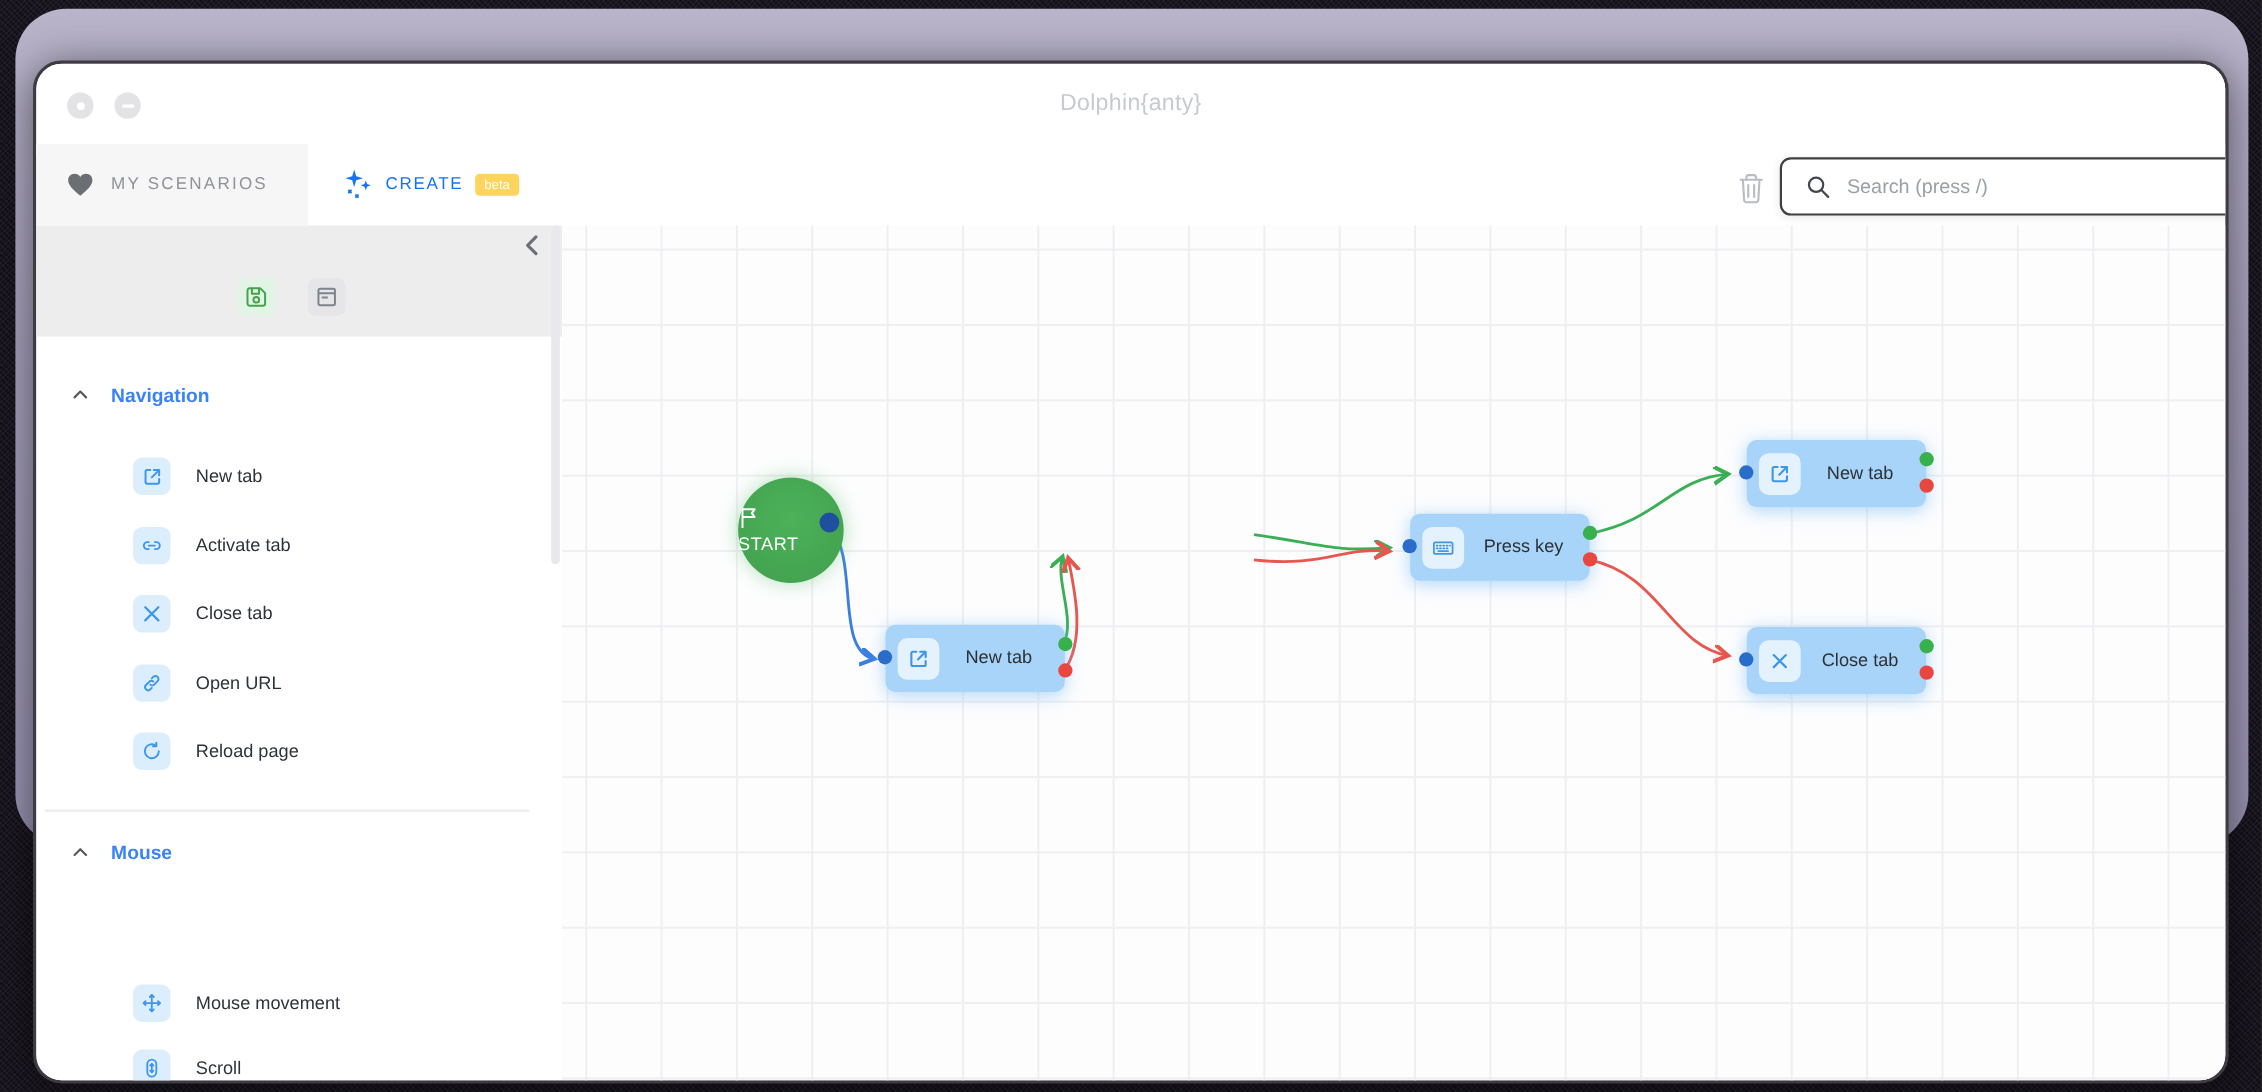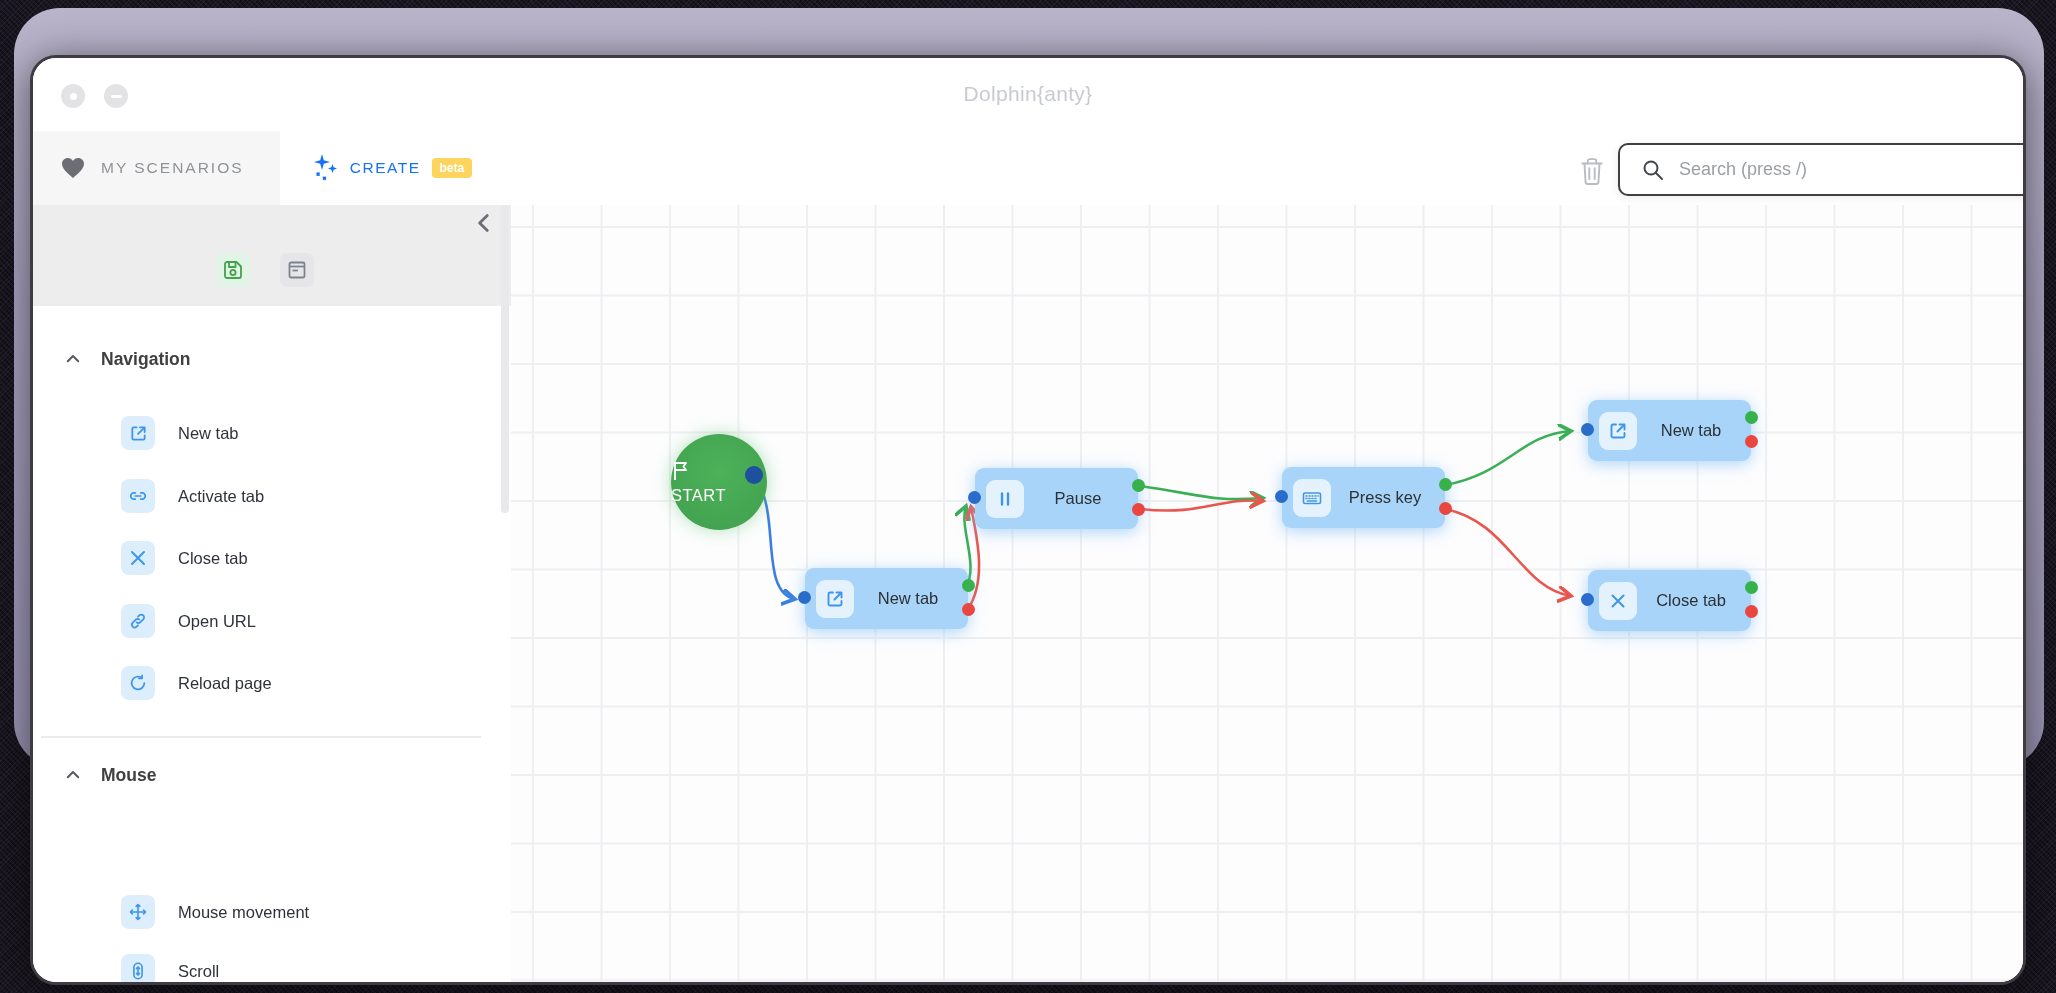--- a/index.html
+++ b/index.html
@@ -21,41 +21,41 @@
   .winbtn .dash{width:11px;height:3px;border-radius:2px;background:#fff;}
   .title{position:absolute;left:0;top:24px;width:100%;text-align:center;font-size:21px;color:#c7cad0;letter-spacing:.3px;}
 
   
   .tabbar{position:absolute;left:0;top:73px;width:100%;height:74px;background:#fff;}
   .tab{position:absolute;top:0;height:74px;display:flex;align-items:center;}
   .tab-ms{left:0;width:247px;background:#f6f6f7;padding-left:28px;gap:16px;}
   .tab-ms .lbl{font-size:15.5px;letter-spacing:2px;color:#8f9296;font-weight:500;}
   .tab-create{left:247px;width:223px;background:#fff;justify-content:center;gap:11px;}
   .tab-create .lbl{font-size:15.5px;letter-spacing:1.5px;color:#1673f1;font-weight:500;}
-  .badge{background:#fcd45e;color:#fff;font-size:12px;font-weight:700;padding:3px 8px;border-radius:4px;}
+  .badge{background:#fcd45e;color:#fff;font-size:12px;font-weight:400;padding:3px 8px;border-radius:4px;}
   .underline{position:absolute;left:247px;top:139px;width:223px;height:4px;background:#1673f1;}
   .trash{position:absolute;left:1546px;top:99px;width:26px;height:28px;color:#b9bdc3;}
   .searchbox{position:absolute;left:1585px;top:85px;width:425px;height:53px;background:#fff;border:2px solid #404040;
     border-radius:10px;box-shadow:0 2px 8px rgba(60,60,80,.10);display:flex;align-items:center;padding-left:22px;gap:13px;}
   .searchbox input{border:none;outline:none;font-size:18px;color:#3a3d42;width:300px;background:transparent;}
   .searchbox input::placeholder{color:#9aa0a6;}
 
   
   .body{position:absolute;left:0;top:147px;width:1996px;height:783px;}
   .sidebar{position:absolute;left:0;top:0;width:478px;height:783px;background:#fff;}
   .side-toolbar{position:absolute;left:0;top:0;width:478px;height:101px;background:#ededee;}
   .iconbtn{position:absolute;top:48px;width:34px;height:34px;border-radius:7px;display:flex;align-items:center;justify-content:center;}
   .iconbtn.save{left:183px;background:#e2f4e5;color:#43a24b;}
   .iconbtn.form{left:247px;background:#e6e6e9;color:#7d838d;}
   .collapse{position:absolute;left:438px;top:5px;width:26px;height:26px;color:#6b6f76;}
   .scrollthumb{position:absolute;left:468px;top:0px;width:8px;height:308px;border-radius:4px;background:#e9e9ec;}
 
   .sec-header{position:absolute;left:0;width:440px;height:44px;display:flex;align-items:center;}
   .sec-header .chev{color:#55585e;margin-left:31px;width:18px;height:18px;}
-  .sec-header .txt{margin-left:19px;font-size:17.5px;font-weight:700;color:#404040;}
+  .sec-header .txt{margin-left:19px;font-size:17.5px;font-weight:700;color:#3b82f6;}
   .side-item{position:absolute;left:0;width:440px;height:44px;display:flex;align-items:center;cursor:pointer;}
   .chip{width:34px;height:34px;margin-left:88px;border-radius:8px;background:#dcedfc;color:#3e96ea;display:flex;align-items:center;justify-content:center;flex:none;}
   .side-item .txt{margin-left:23px;font-size:16.5px;color:#2e323a;}
   .divider{position:absolute;left:8px;top:531px;width:440px;height:2px;background:#ececef;}
 
   
   .canvas{position:absolute;left:478px;top:0;width:1518px;height:783px;background:#fdfdfe;
     background-image:linear-gradient(to right,#efeff2 1.5px,transparent 1.5px),linear-gradient(to bottom,#efeff2 1.5px,transparent 1.5px);
     background-size:68.5px 68.5px;background-position:21px 21px;}
   .edges{position:absolute;left:0;top:0;pointer-events:none;}
@@ -296,31 +296,20 @@
                 <path d="M11.5 3.5 H16.5 V8.5"></path>
                 <path d="M16 4 L9.5 10.5"></path>
               </svg>
           </span>
           <span class="nlbl">New tab</span>
           <span class="port in"></span>
           <span class="port ok"></span>
           <span class="port err"></span>
         </div>
 
-        <div class="node" style="left:464px;top:263px">
-          <span class="nchip">
-            <svg width="18" height="18" viewBox="0 0 18 18" fill="none" stroke="currentColor" stroke-width="2.4" stroke-linecap="round">
-                <path d="M6 3.5 V14.5 M12 3.5 V14.5"></path>
-              </svg>
-          </span>
-          <span class="nlbl">Pause</span>
-          <span class="port in"></span>
-          <span class="port ok"></span>
-          <span class="port err"></span>
-        </div>
 
         <div class="node" style="left:771px;top:262px">
           <span class="nchip">
             <svg width="22" height="22" viewBox="0 0 22 22" fill="none" stroke="currentColor" stroke-width="1.6">
                 <rect x="2.5" y="6" width="17" height="10.5" rx="1.5"></rect>
                 <path d="M5 9 H6 M8 9 H9 M11 9 H12 M14 9 H15 M17 9 H17.2 M5 11.5 H6 M8 11.5 H9 M11 11.5 H12 M14 11.5 H15 M6.5 14 H15.5" stroke-linecap="round"></path>
               </svg>
           </span>
           <span class="nlbl">Press key</span>
           <span class="port in"></span>

